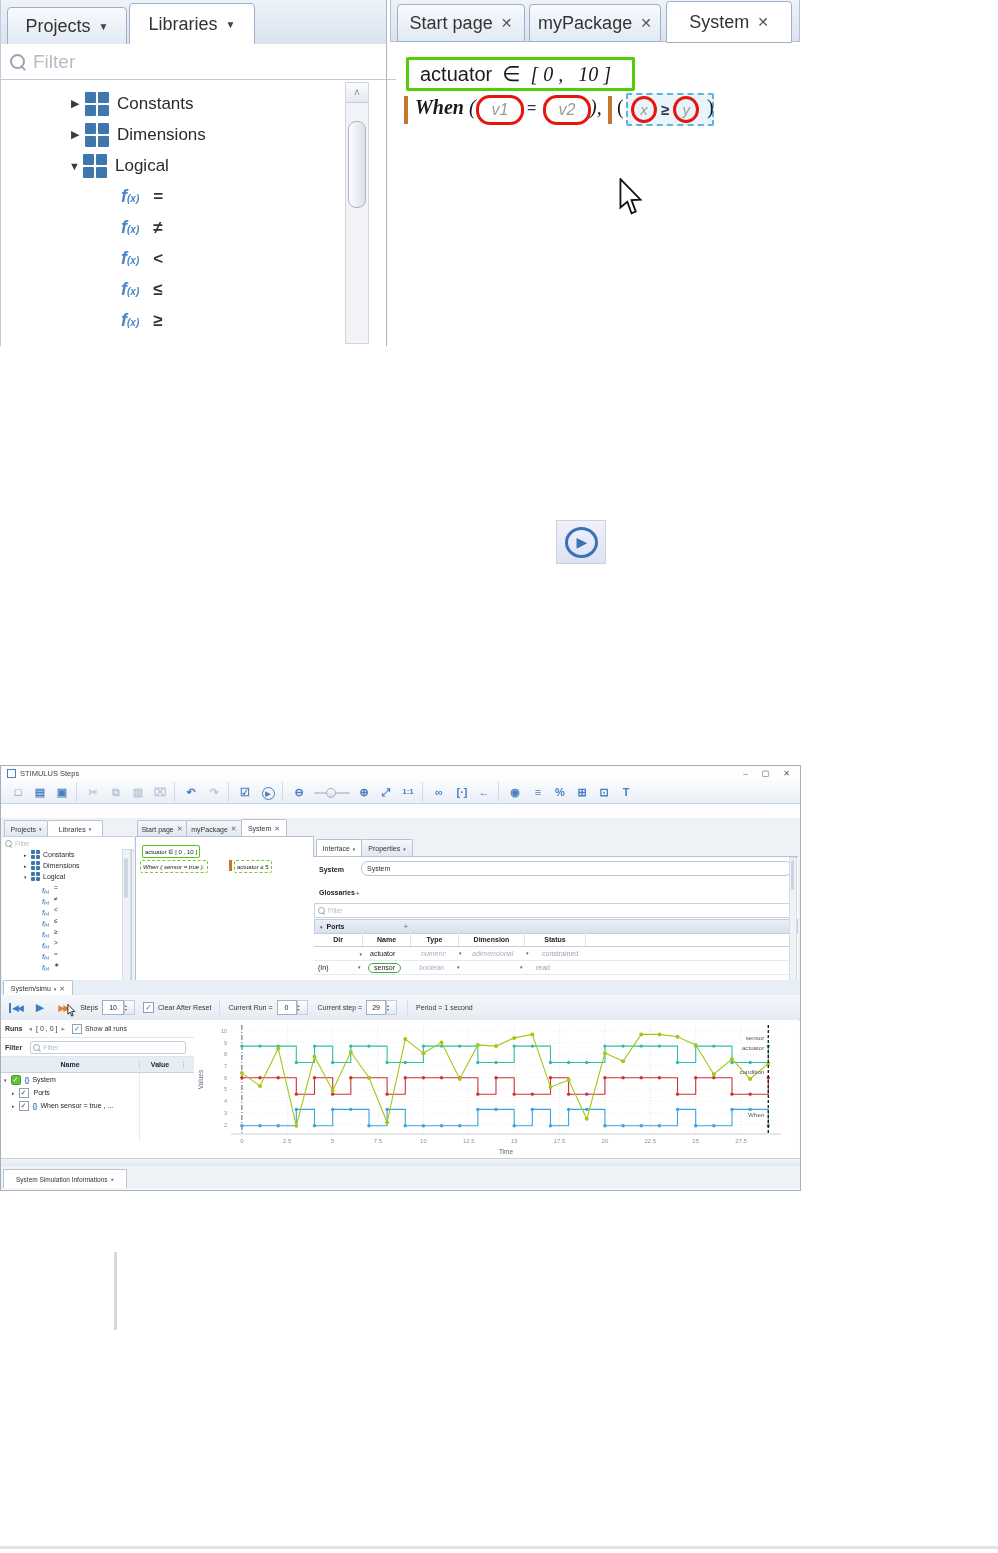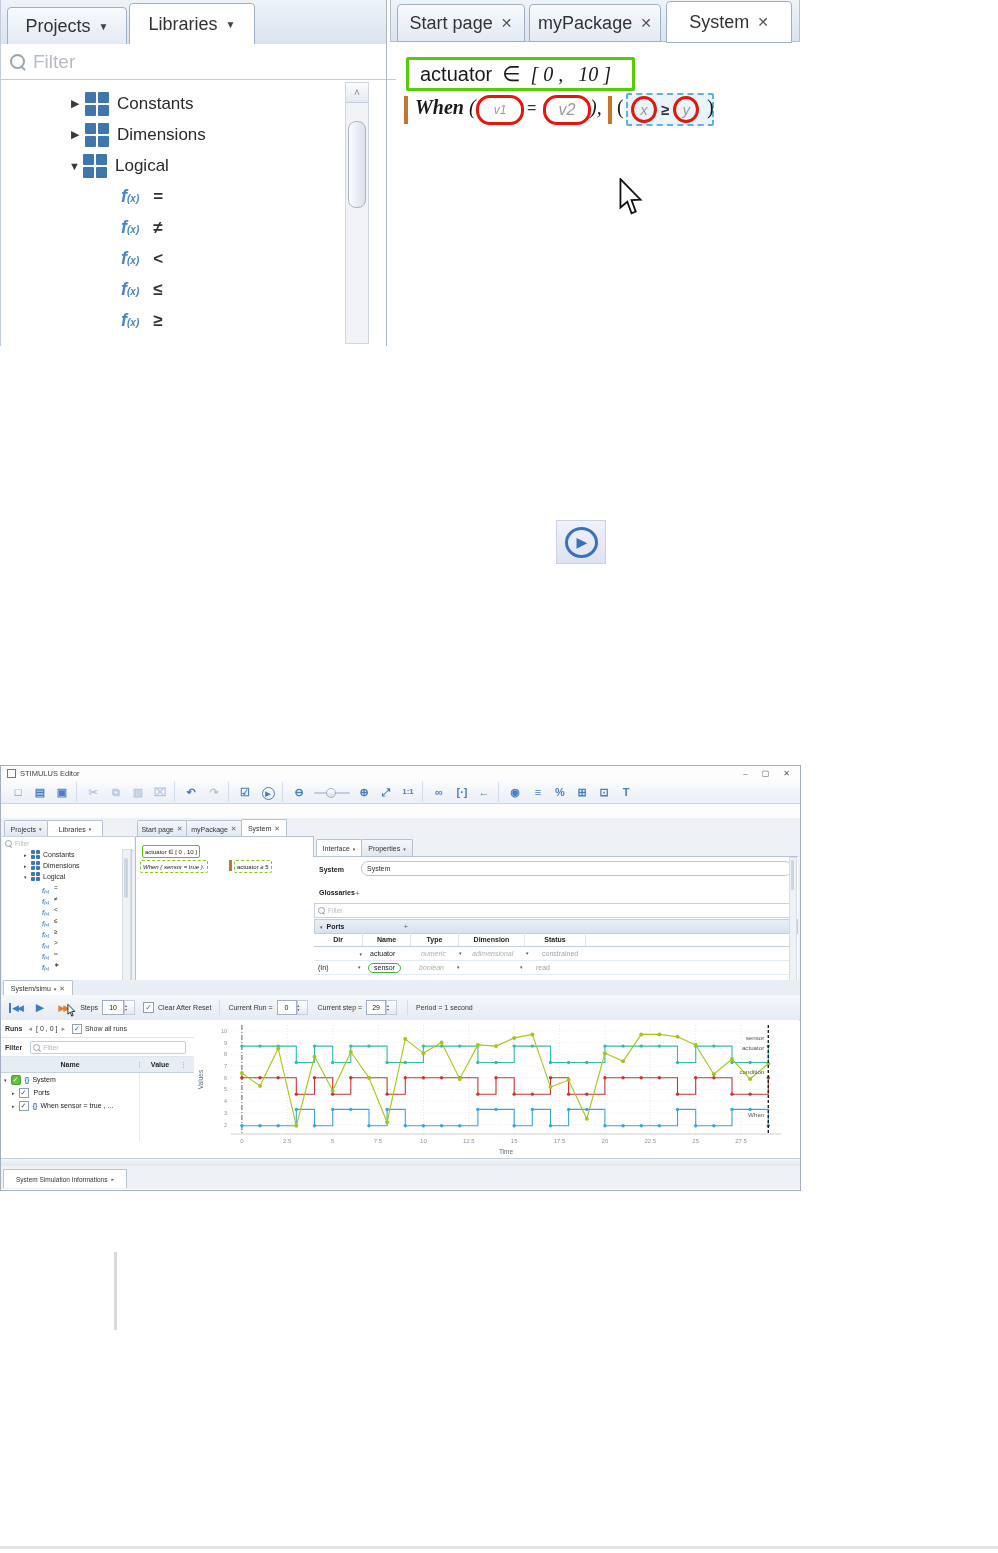--- a/index.html
+++ b/index.html
@@ -198,21 +198,21 @@
 
       <div class="abs greenbox" style="left:16px;top:57px;width:212px;height:28px;padding-left:11px;gap:10px;">
         <span class="f2txt">actuator</span>
         <span class="f2txt" style="font-size:21px;">∈</span>
         <span class="f2txt serif" style="font-style:italic;"><span>[</span> <span>0</span> <span>,</span>&nbsp;&nbsp; <span>10</span> <span>]</span></span>
       </div>
 
       <div class="abs" style="left:14px;top:95px;width:394px;height:32px;">
         <span class="abs orangebar" style="left:0;top:1px;width:4px;height:28px;"></span>
         <span class="abs f2txt serif" style="left:11px;top:1px;font-style:italic;"><b>When</b> <span>(</span></span>
-        <span class="abs redoval" style="left:72px;top:0;width:42px;height:24px;font-size:12px;">
+        <span class="abs redoval" style="left:72px;top:0;width:42px;height:24px;font-size:16px;">
             <span>v1</span>
           </span>
         <span class="abs" style="left:123px;top:4px;font-size:16px;color:#333;">=</span>
         <span class="abs redoval" style="left:139px;top:0;width:42px;height:24px;font-size:16px;">
             <span>v2</span>
           </span>
         <span class="abs f2txt serif" style="left:186px;top:1px;font-style:italic;">),</span>
         <span class="abs orangebar" style="left:204px;top:1px;width:4px;height:28px;"></span>
         <span class="abs f2txt serif" style="left:213px;top:1px;">(</span>
         <span class="abs" style="left:222px;top:-2px;width:78px;height:29px;border:2px dashed #5fb3e0;background:#e9f4fb;border-radius:2px;display:flex;align-items:center;gap:4px;padding:0 3px;">
@@ -236,21 +236,21 @@
   </div>
 
   <div class="abs" style="left:556px;top:520px;width:48px;height:42px;background:linear-gradient(#f0f1fa,#dde2f3);border:1px solid #ccd2e6;display:flex;align-items:center;justify-content:center;">
     <span style="width:25px;height:25px;border:3px solid #3a72b8;border-radius:50%;display:flex;align-items:center;justify-content:center;color:#3a72b8;font-size:14px;padding-left:2px;">▶</span>
   </div>
 
   <div class="abs win" style="left:0;top:765px;width:799px;height:424px;">
 
     <div class="titlebar">
       <span style="width:7px;height:7px;border:1.5px solid #4a7fc0;margin:0 4px 0 6px;"></span>
-      <span>STIMULUS Editor</span>
+      <span>STIMULUS Steps</span>
       <span style="margin-left:auto;display:flex;gap:14px;padding-right:10px;color:#555;font-size:8px;">
         <span>–</span>
         <span>▢</span>
         <span>✕</span>
       </span>
     </div>
 
 
     <div class="toolbar">
 

